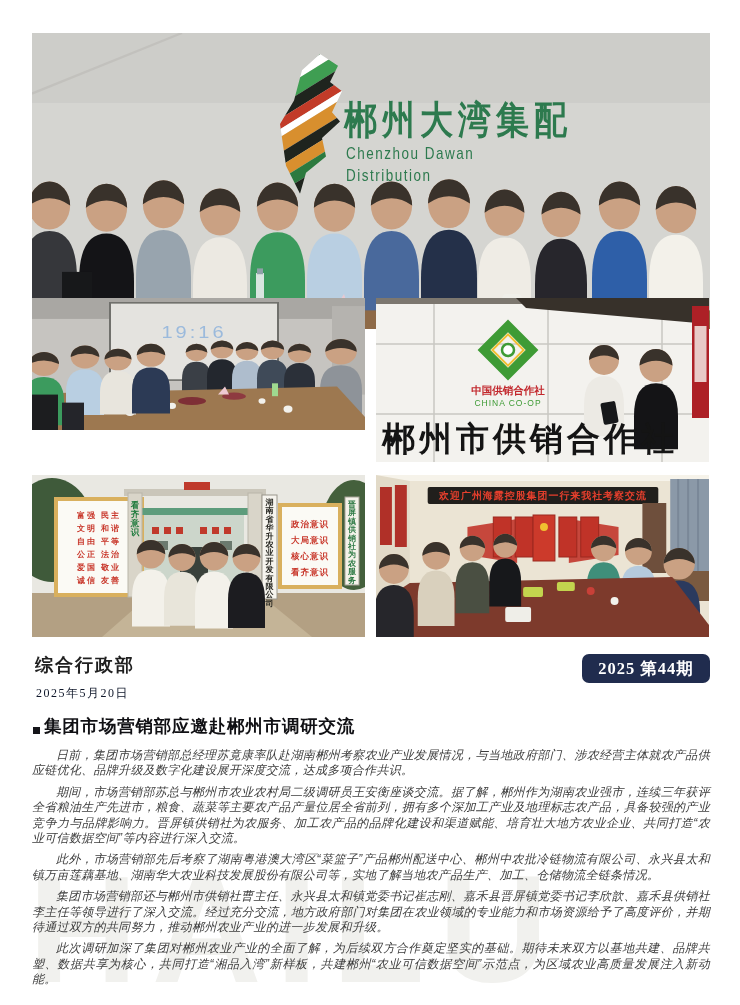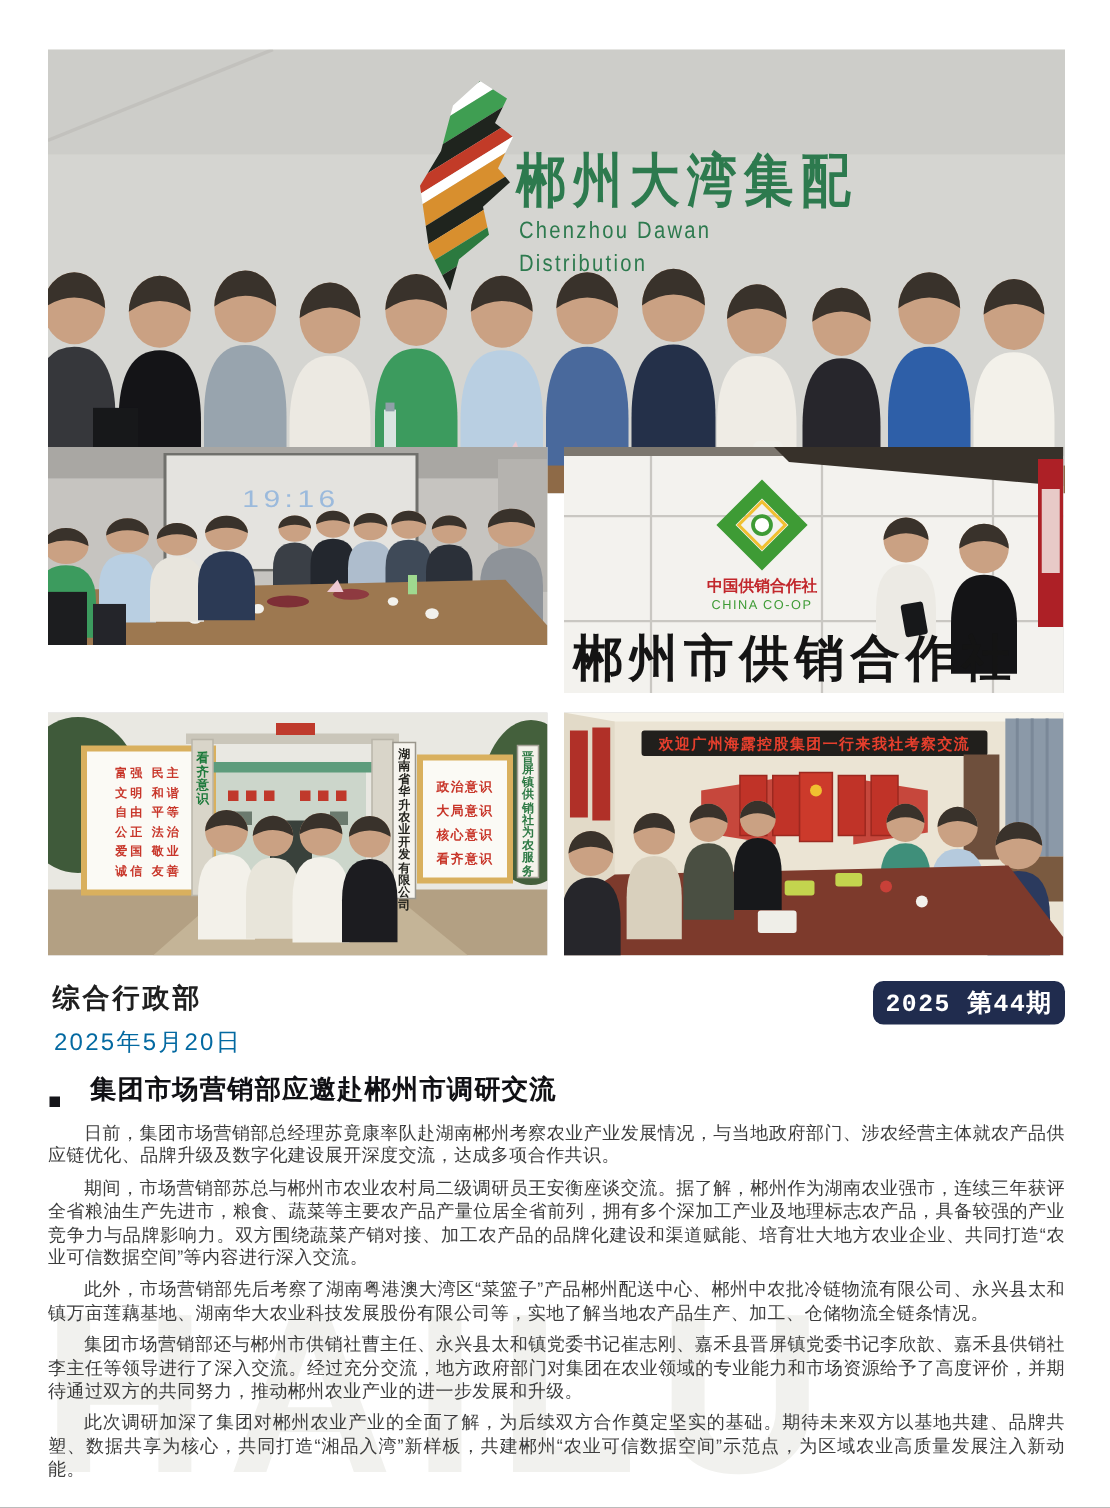--- a/index.html
+++ b/index.html
@@ -14,30 +14,30 @@
   #photo-ml{left:32px;top:298px;width:333px;height:132px;}
   #photo-mr{left:376px;top:298px;width:333px;height:164px;}
   #photo-bl{left:32px;top:475px;width:333px;height:162px;}
   #photo-br{left:376px;top:475px;width:333px;height:162px;}
   .vsign{position:absolute;text-align:center;word-break:break-all;font-weight:bold;z-index:2;}
   .vsign.company{left:231px;top:24px;width:13px;font-size:8px;line-height:8.4px;color:#24241f;}
   .vsign.pillar{left:97px;top:26px;width:12px;font-size:8.5px;line-height:9px;color:#1e7a3c;}
   .vsign.rightsign{left:314px;top:26px;width:12px;font-size:8px;line-height:8.4px;color:#2e7a45;}
   .dept{position:absolute;left:35px;top:653px;z-index:1;font-family:"Liberation Serif",serif;
         font-weight:bold;font-size:18px;color:#1f1f1f;letter-spacing:2px;}
-  .date{position:absolute;left:36px;top:685px;z-index:1;font-family:Liberation Sans, sans-serif;
-        font-size:16px;color:#0369a1;letter-spacing:1.5px;}
+  .date{position:absolute;left:36px;top:685px;z-index:1;font-family:Liberation Serif, serif;
+        font-size:12px;color:#0f172a;letter-spacing:1.5px;}
   .badge{position:absolute;left:582px;top:654px;width:128px;height:29px;background:#202c4e;
-         border-radius:7px;color:#ffffff;font-family:Liberation Mono, monospace;font-weight:bold;
+         border-radius:7px;color:#ffffff;font-family:Liberation Serif, serif;font-weight:bold;
          font-size:16.5px;display:flex;align-items:center;justify-content:center;
          letter-spacing:1px;z-index:1;}
-  .title{position:absolute;left:33px;top:714px;display:flex;gap:20px;align-items:flex-end;z-index:1;}
+  .title{position:absolute;left:33px;top:714px;display:flex;gap:4px;align-items:center;z-index:1;}
   .title .bullet{width:7px;height:7px;background:#15151a;margin-top:8px;flex:none;}
   .title .txt{font-size:17.5px;font-weight:bold;color:#101014;letter-spacing:0.8px;}
-  .body{position:absolute;left:32px;top:748px;width:678px;z-index:1;}
+  .body{position:absolute;left:32px;top:748px;width:678px;z-index:1;font-style:italic;}
   .body p{margin:0 0 6px 0;font-size:12px;line-height:15.4px;color:#3d3d3d;
           text-align:justify;text-indent:2em;letter-spacing:0.3px;}
   text{font-family:"Liberation Sans",sans-serif;}
 </style>
 </head>
 <body>
 
 <div class="page">
 
   <div class="watermark">HAILU</div>
@@ -271,19 +271,19 @@
   <div class="date">2025年5月20日</div>
   <div class="badge">2025 第44期</div>
 
   <div class="title">
     <span class="bullet"></span>
     <span class="txt">集团市场营销部应邀赴郴州市调研交流</span>
   </div>
 
   <div class="body">
     <p>日前，集团市场营销部总经理苏竟康率队赴湖南郴州考察农业产业发展情况，与当地政府部门、涉农经营主体就农产品供应链优化、品牌升级及数字化建设展开深度交流，达成多项合作共识。</p>
-    <p>期间，市场营销部苏总与郴州市农业农村局二级调研员王安衡座谈交流。据了解，郴州作为湖南农业强市，连续三年获评全省粮油生产先进市，粮食、蔬菜等主要农产品产量位居全省前列，拥有多个深加工产业及地理标志农产品，具备较强的产业竞争力与品牌影响力。双方围绕蔬菜产销对接、加工农产品的品牌化建设和渠道赋能、培育壮大地方农业企业、共同打造“农业可信数据空间”等内容进行深入交流。</p>
+    <p>期间，市场营销部苏总与郴州市农业农村局二级调研员王安衡座谈交流。据了解，郴州作为湖南农业强市，连续三年获评全省粮油生产先进市，粮食、蔬菜等主要农产品产量位居全省前列，拥有多个深加工产业及地理标志农产品，具备较强的产业竞争力与品牌影响力。晋屏镇供销社为农服务、加工农产品的品牌化建设和渠道赋能、培育壮大地方农业企业、共同打造“农业可信数据空间”等内容进行深入交流。</p>
     <p>此外，市场营销部先后考察了湖南粤港澳大湾区“菜篮子”产品郴州配送中心、郴州中农批冷链物流有限公司、永兴县太和镇万亩莲藕基地、湖南华大农业科技发展股份有限公司等，实地了解当地农产品生产、加工、仓储物流全链条情况。</p>
     <p>集团市场营销部还与郴州市供销社曹主任、永兴县太和镇党委书记崔志刚、嘉禾县晋屏镇党委书记李欣歆、嘉禾县供销社李主任等领导进行了深入交流。经过充分交流，地方政府部门对集团在农业领域的专业能力和市场资源给予了高度评价，并期待通过双方的共同努力，推动郴州农业产业的进一步发展和升级。</p>
     <p>此次调研加深了集团对郴州农业产业的全面了解，为后续双方合作奠定坚实的基础。期待未来双方以基地共建、品牌共塑、数据共享为核心，共同打造“湘品入湾”新样板，共建郴州“农业可信数据空间”示范点，为区域农业高质量发展注入新动能。</p>
   </div>
 
 </div>
 
 </body></html>

